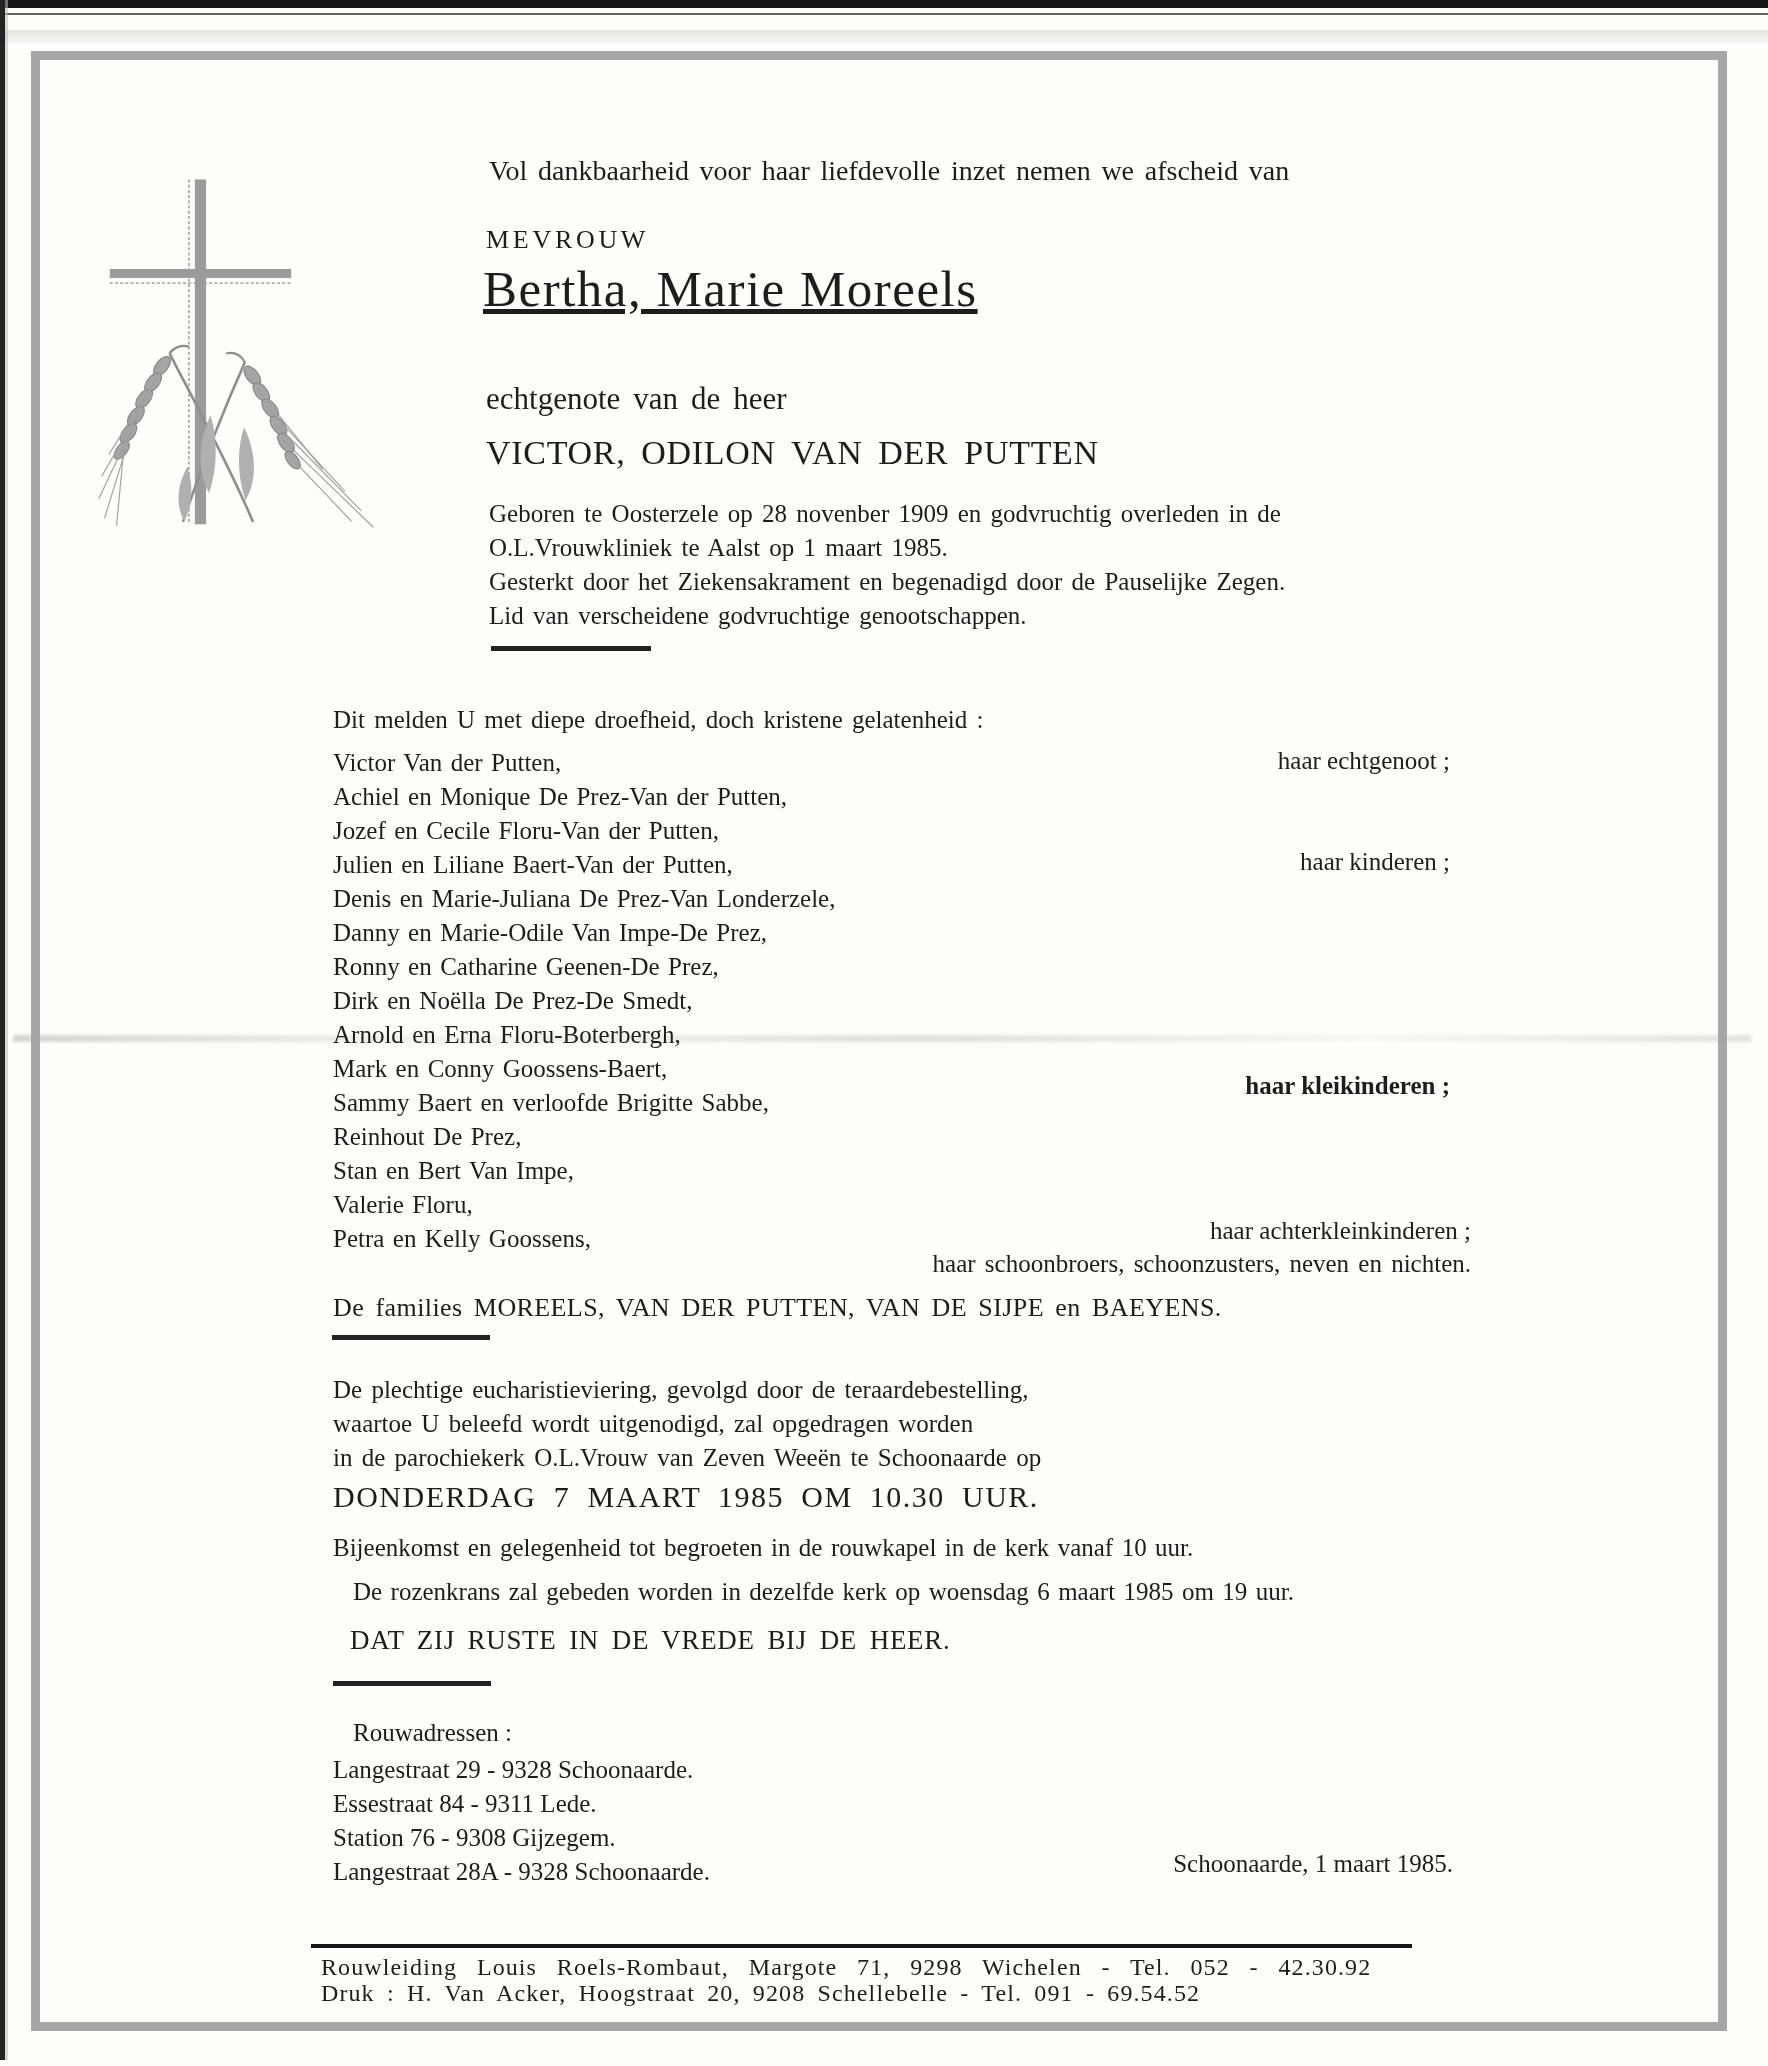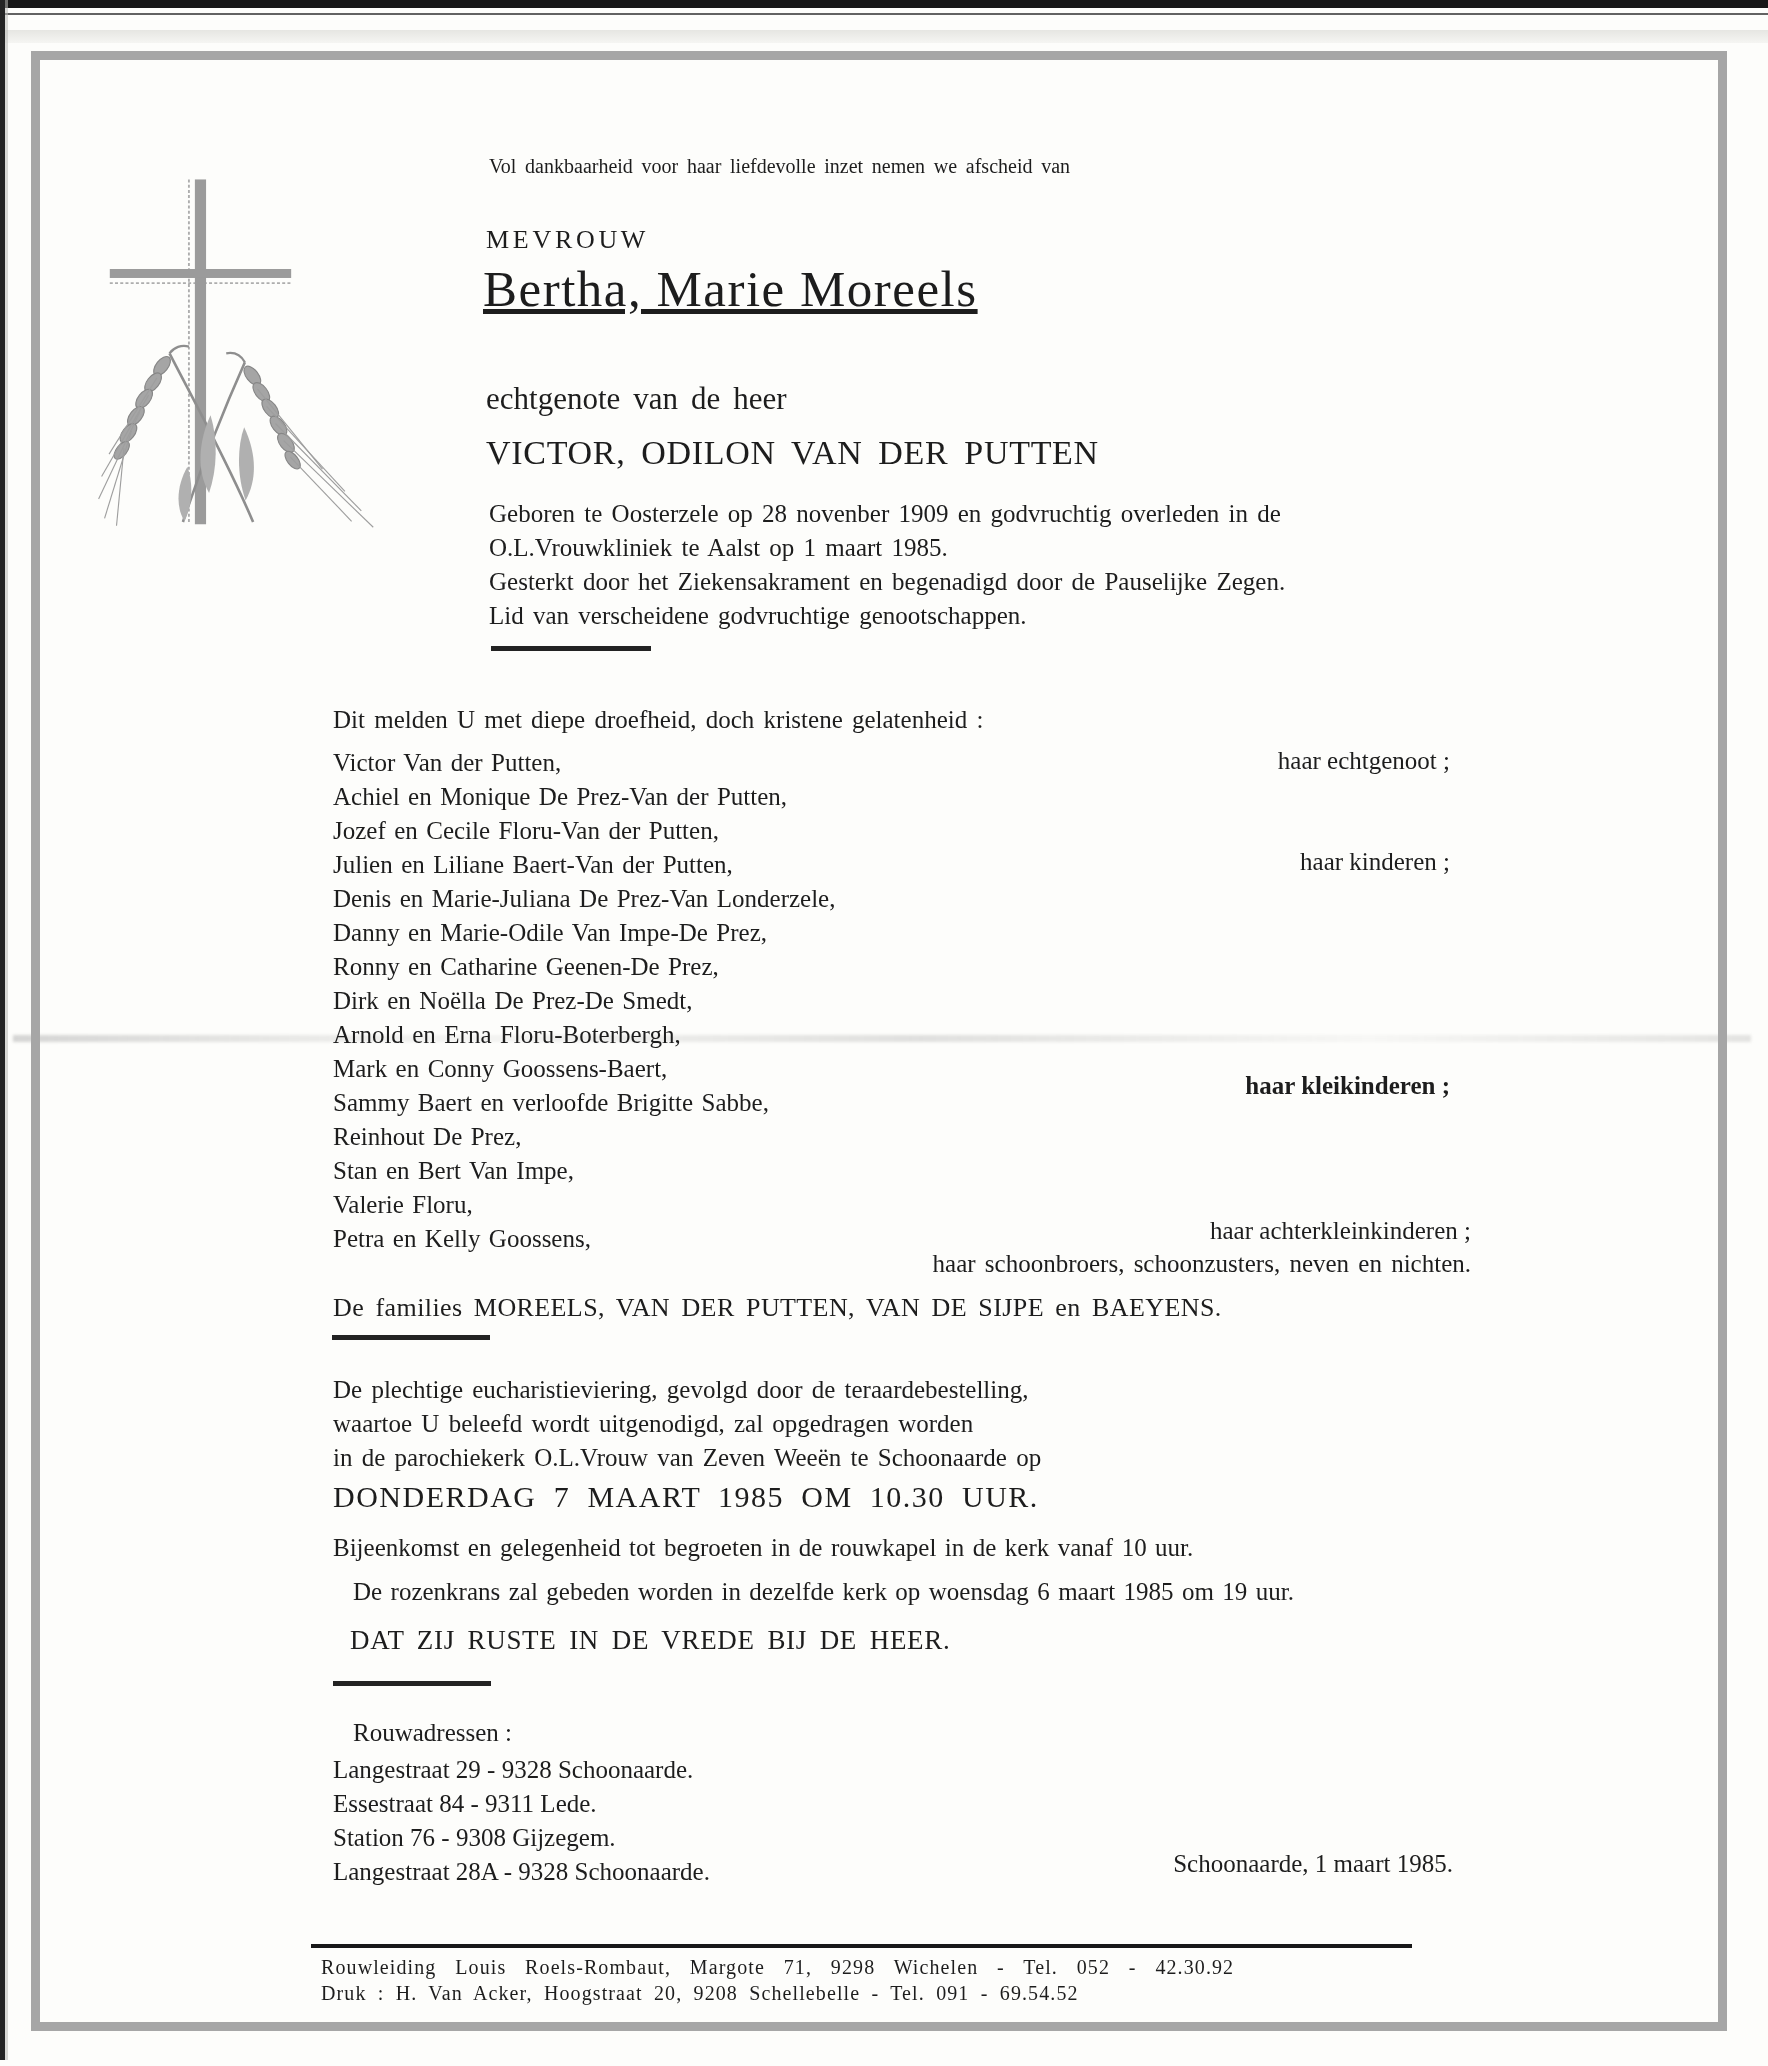--- a/index.html
+++ b/index.html
@@ -16,21 +16,21 @@
   .edge-left{position:absolute;left:0;top:0;width:5.2px;height:2060px;background:#242424;}
   .edge-left-soft{position:absolute;left:5.2px;top:0;width:3px;height:2060px;background:#b9b9b6;opacity:.55;}
   .crease{position:absolute;left:13.4px;top:1035px;width:1738px;height:6.7px;
     background:linear-gradient(90deg,rgba(110,110,110,.28),rgba(170,170,170,.10) 26%,rgba(120,120,120,.22) 52%,rgba(175,175,175,.08) 78%,rgba(125,125,125,.20));
     filter:blur(1.5px);}
   .frame{position:absolute;left:31px;top:51px;width:1678px;height:1962px;border:9.7px solid #a6a6a6;}
 
   .t{position:absolute;white-space:nowrap;}
   .rule{position:absolute;height:4.5px;background:#232323;}
 
-  .intro{left:489px;top:155px;font-size:20px;word-spacing:3.7px;}
+  .intro{left:489px;top:155px;font-size:28px;word-spacing:3.7px;}
   .mevrouw{left:486px;top:225px;font-size:26px;letter-spacing:3.7px;}
   .name{left:483px;top:260px;font-size:51px;letter-spacing:1.5px;text-decoration:underline;}
   .spouse-intro{left:486px;top:381px;font-size:31px;word-spacing:5.2px;}
   .spouse-name{left:486px;top:434px;font-size:34px;letter-spacing:0.7px;word-spacing:6.7px;}
   .life{left:489px;top:497px;font-size:25px;line-height:34px;word-spacing:3px;}
   .life div{white-space:nowrap;}
   .rule1{left:491px;top:646px;width:160px;}
 
   .announce{left:333px;top:706px;font-size:25px;word-spacing:3px;}
   .mourners{left:333px;top:746px;font-size:25px;line-height:34px;word-spacing:2.2px;}
@@ -51,21 +51,21 @@
   .rosary{left:333px;top:1578px;font-size:25px;word-spacing:2.2px;margin-left:20px;}
   .rest{left:350px;top:1625px;font-size:27px;letter-spacing:0.7px;word-spacing:5.2px;}
   .rule3{left:333px;top:1681px;width:158px;}
 
   .addr-label{left:333px;top:1719px;font-size:25px;margin-left:20px;}
   .addresses{left:333px;top:1753px;font-size:25px;line-height:34px;}
   .addresses div{white-space:nowrap;height:34px;}
   .place-date{right:316px;top:1850px;font-size:25px;}
 
   .bottom-rule{position:absolute;left:311px;top:1944px;width:1101px;height:3.7px;background:#181818;}
-  .printer{left:321px;top:1954px;font-size:20px;line-height:26px;letter-spacing:1.1px;}
+  .printer{left:321px;top:1954px;font-size:24px;line-height:26px;letter-spacing:1.1px;}
   .printer .p1{word-spacing:12.7px;white-space:nowrap;}
   .printer .p2{word-spacing:5.2px;white-space:nowrap;}
 
   .illustration{position:absolute;left:97px;top:169px;width:351px;height:409px;}
 </style>
 </head>
 <body>
 
 <div class="scan">
 

